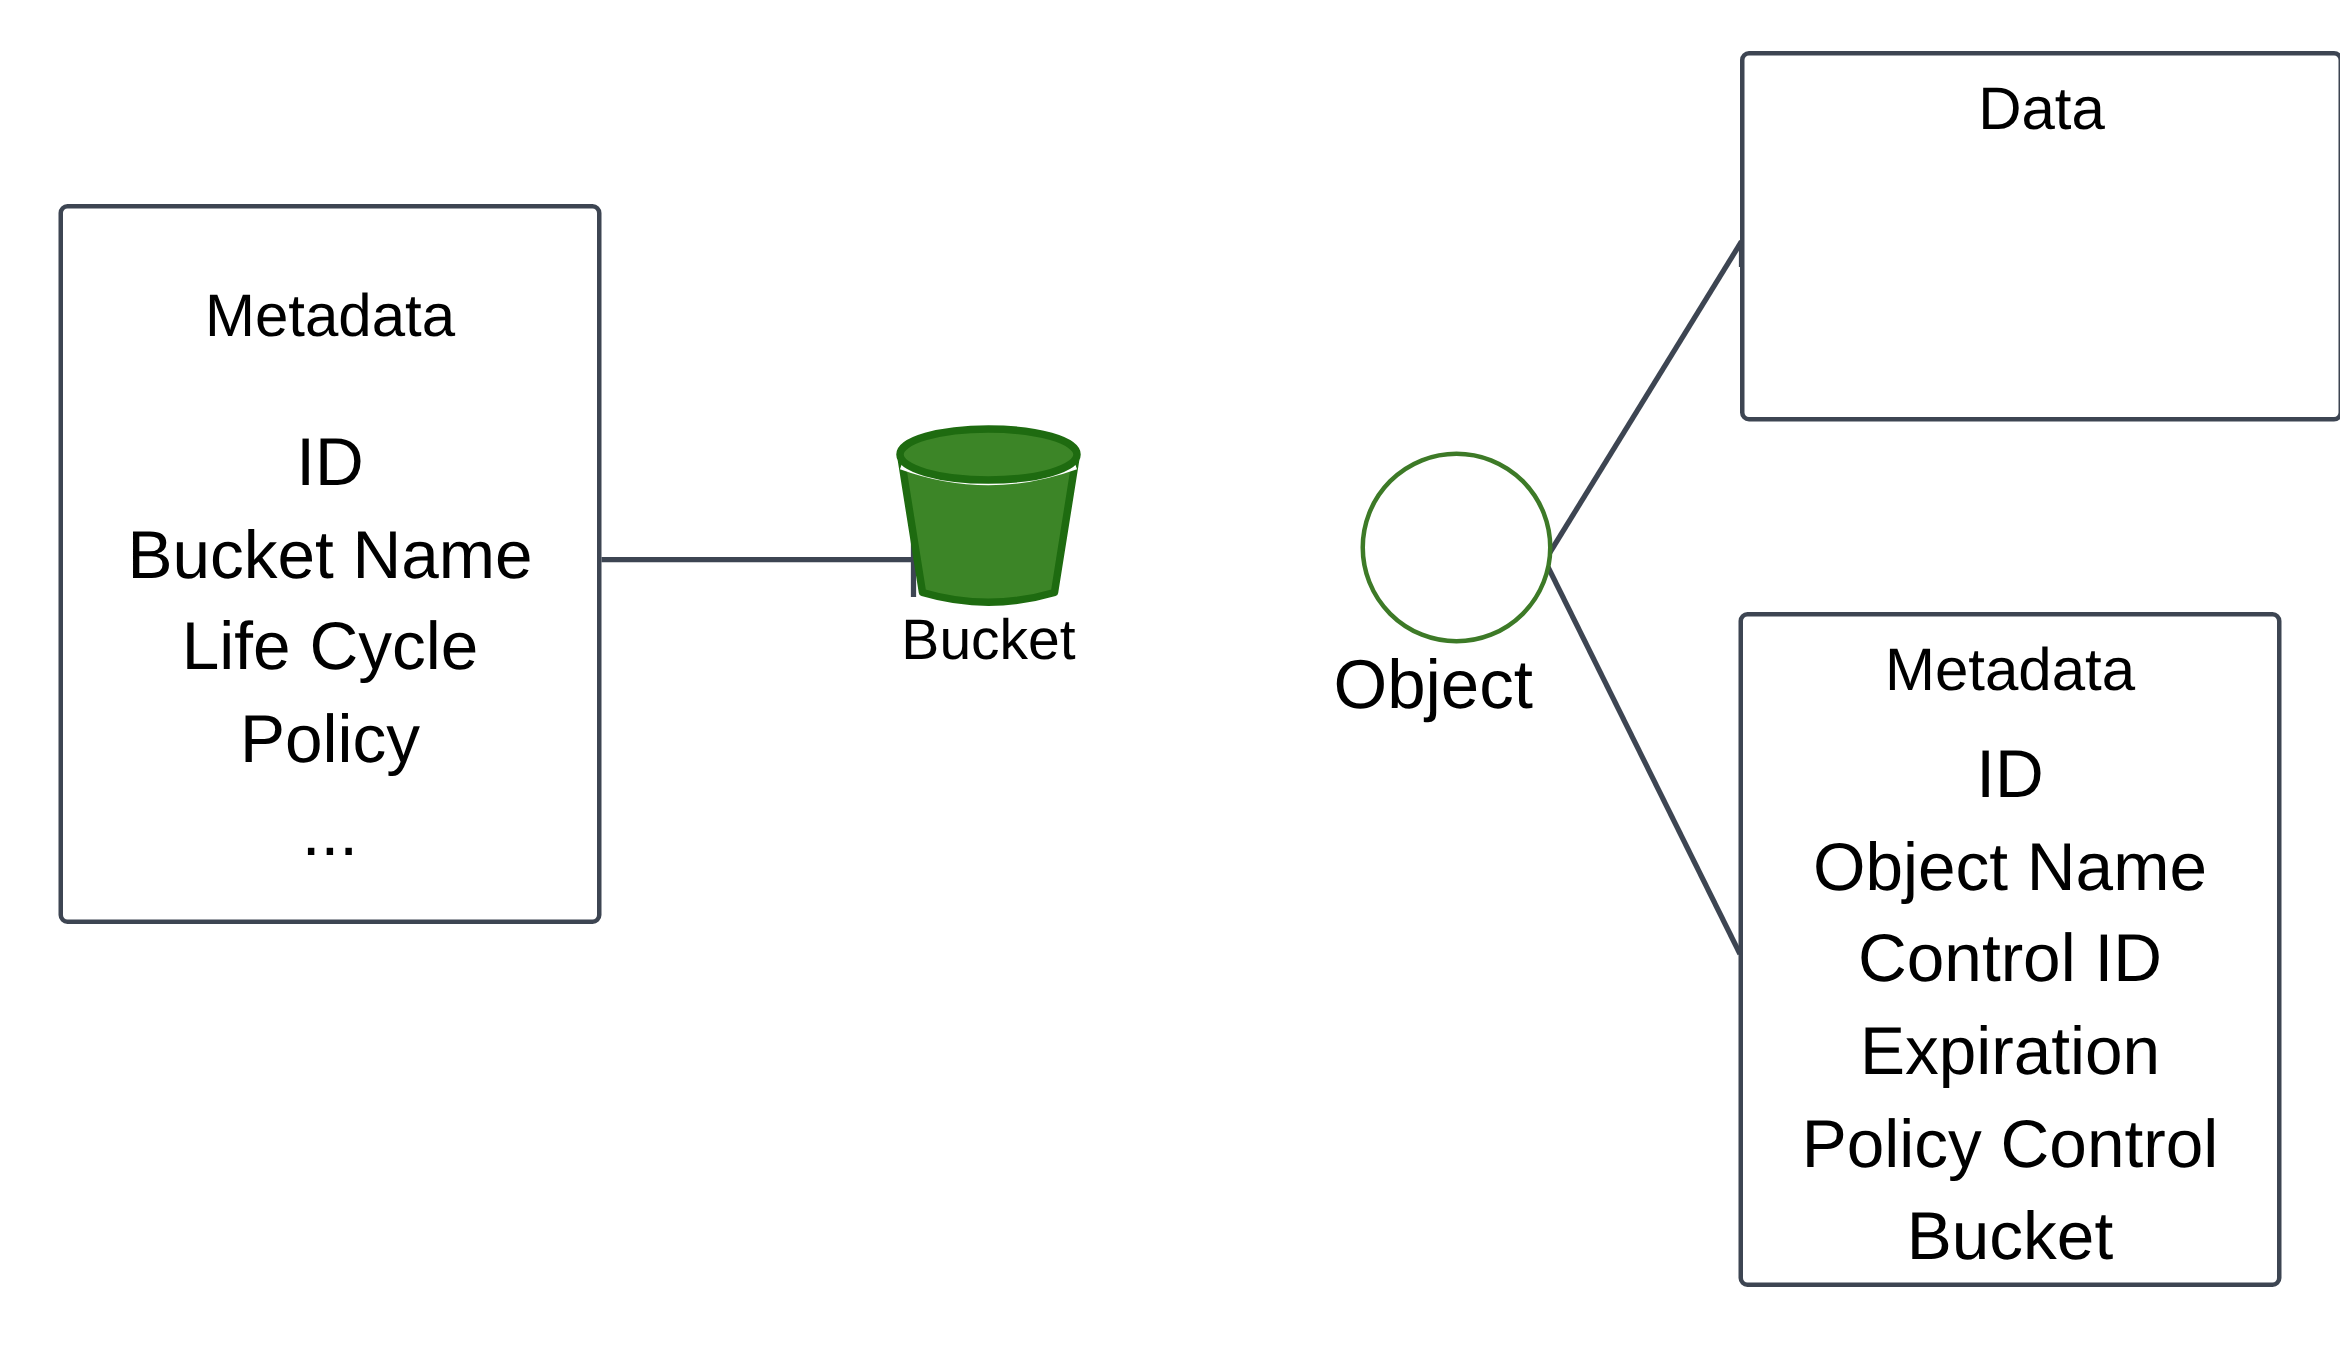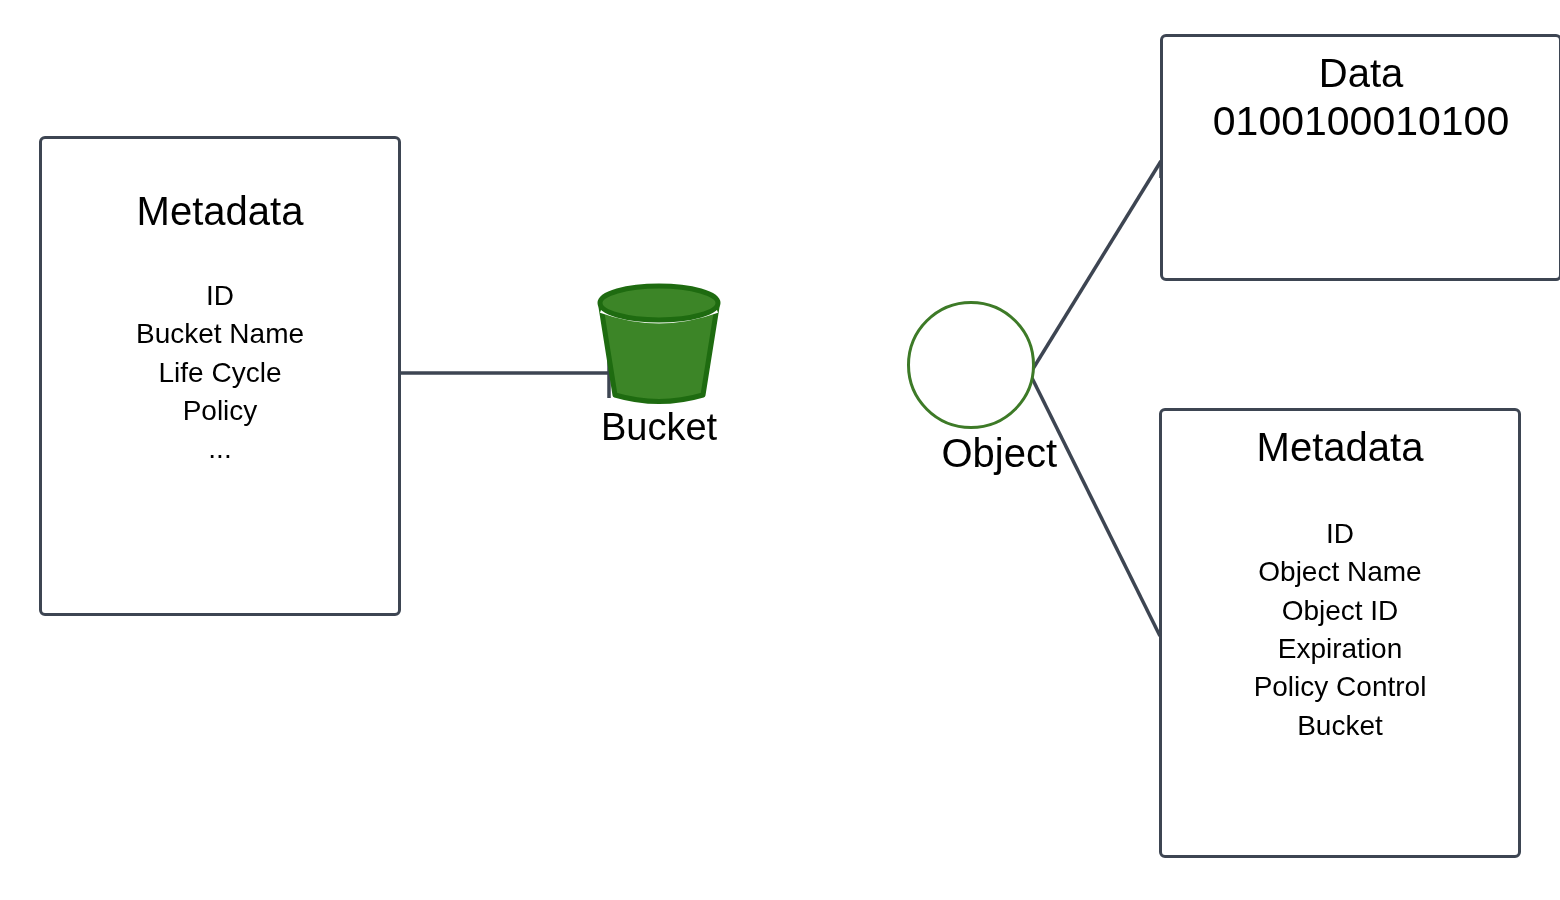--- a/index.html
+++ b/index.html
@@ -32,21 +32,21 @@
     flex-direction: column;
     align-items: center;
   }
   .box-title {
     font-size: 40px;
     line-height: 1.0;
     white-space: nowrap;
     text-align: center;
   }
   .box-line {
-    font-size: 28px;
+    font-size: 45px;
     line-height: 1.37;
     white-space: nowrap;
     text-align: center;
   }
   .bin-line {
     font-size: 41px;
     line-height: 1.37;
     white-space: nowrap;
     text-align: center;
     letter-spacing: 0px;
@@ -124,22 +124,22 @@
     box-sizing: border-box;
     border: 3px solid #3d7a27;
     border-radius: 50%;
     background: #ffffff;
   }
   #object-label {
     position: absolute;
     left: -8px;
     top: 143px;
     width: 168px;
-    text-align: right;
-    font-size: 40px;
+    text-align: left;
+    font-size: 46px;
     line-height: 1.0;
     white-space: nowrap;
   }
 </style>
 </head>
 <body>
 
 <svg id="canvas" viewBox="0 0 1560 900" xmlns="http://www.w3.org/2000/svg">
 
   <g>
@@ -179,25 +179,24 @@
   <div id="bucket-label">Bucket</div>
 </div>
 
 <div id="object-node">
   <div id="object-circle"></div>
   <div id="object-label">Object</div>
 </div>
 
 <div class="box" id="data-box">
   <div class="box-title">Data</div>
-  <div class="bin-line">0100100010100</div>
 </div>
 
 <div class="box" id="object-metadata-box">
   <div class="box-title">Metadata</div>
   <div class="gap"></div>
   <div class="box-line">ID</div>
   <div class="box-line">Object Name</div>
-  <div class="box-line">Object ID</div>
+  <div class="box-line">Control ID</div>
   <div class="box-line">Expiration</div>
   <div class="box-line">Policy Control</div>
   <div class="box-line">Bucket</div>
 </div>
 
 </body></html>

